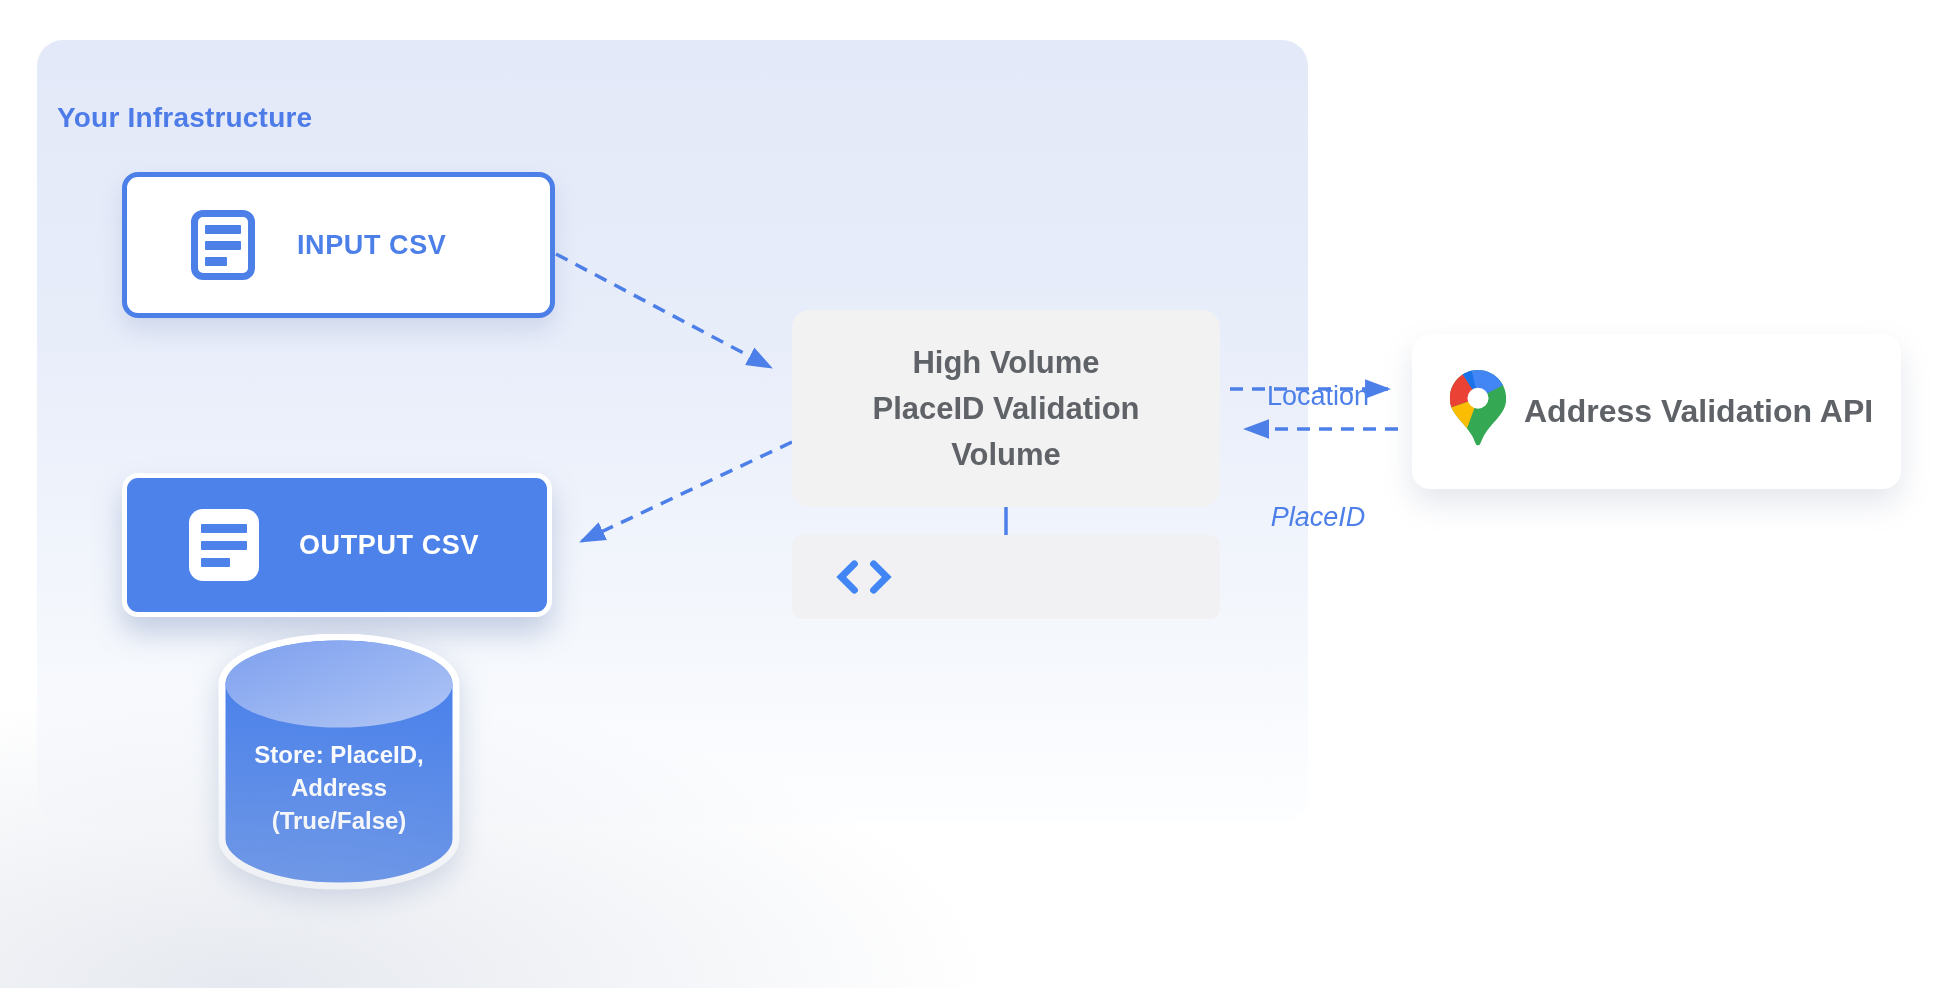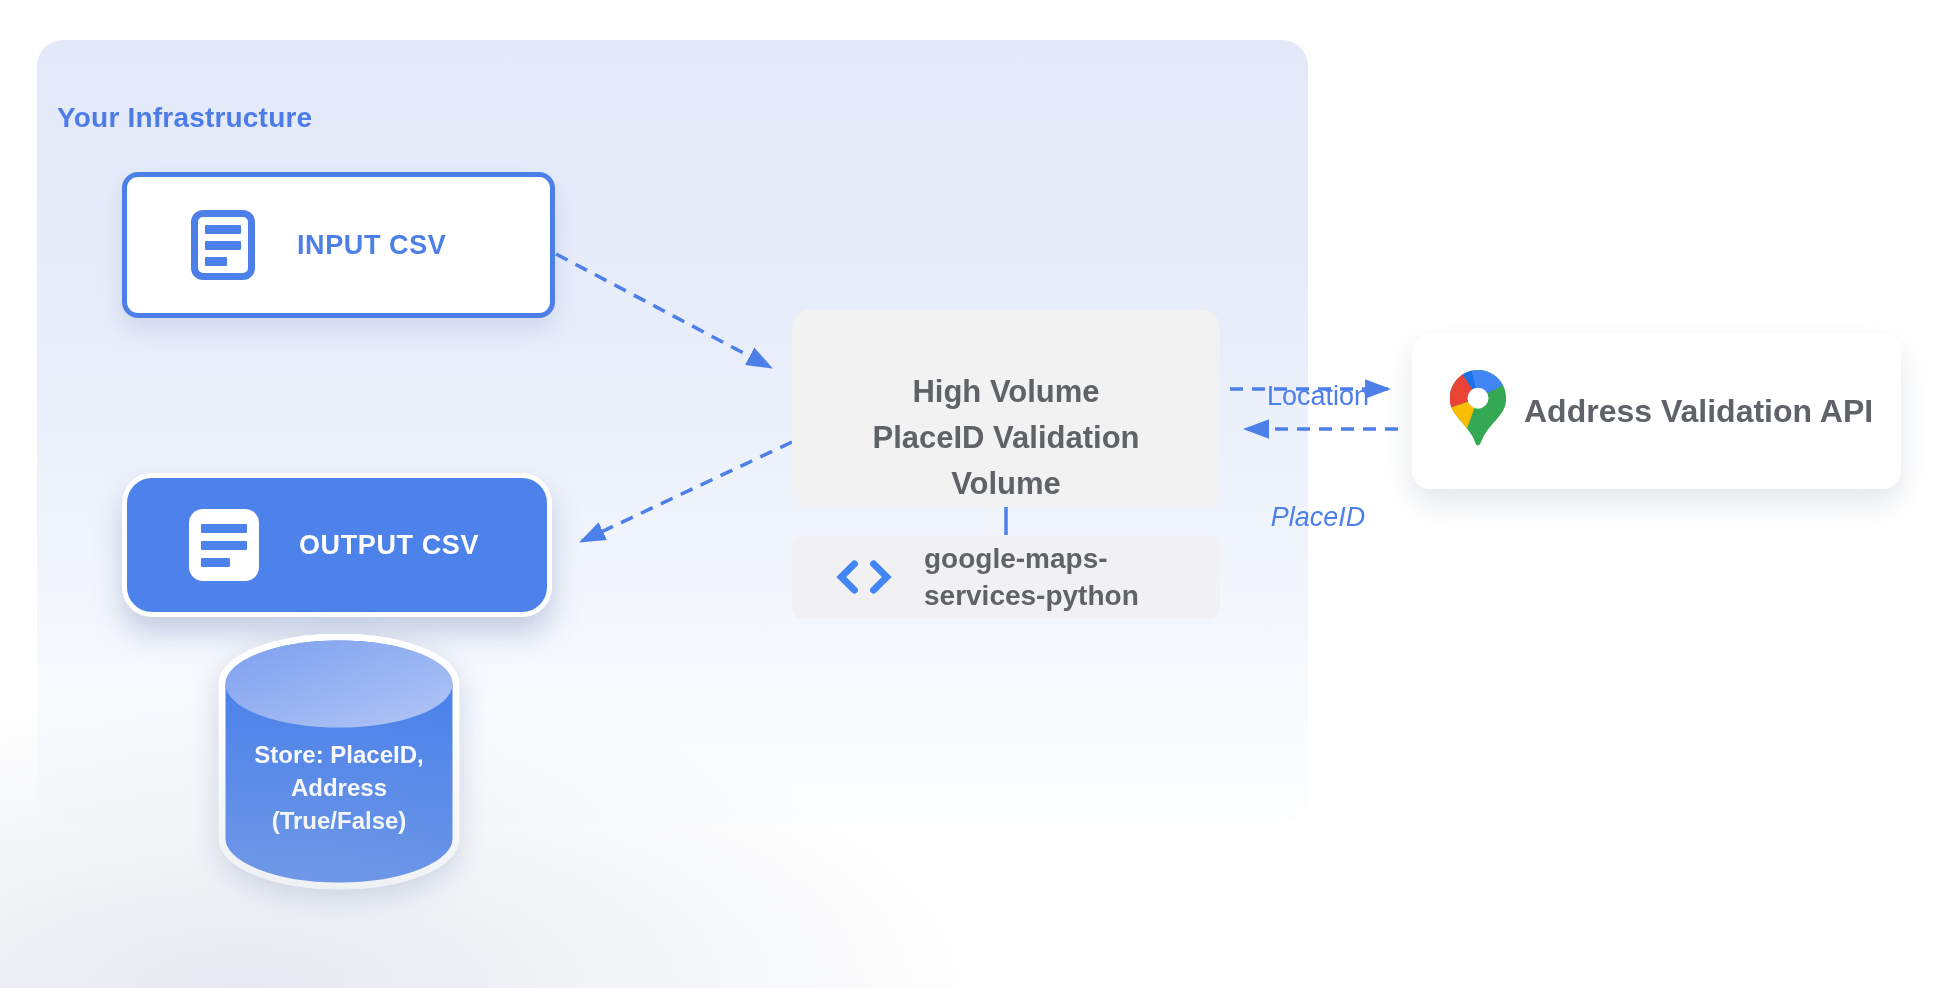--- a/index.html
+++ b/index.html
@@ -45,21 +45,21 @@
     border:7px solid #4d7fe8; border-radius:12px;
     display:flex; flex-direction:column; justify-content:center; gap:7px; padding:0 7px;
   }
   .doc-outline .bar { height:9px; background:#4d7fe8; border-radius:1px; }
   .doc-outline .bar.short { width:62%; }
   .input-label { font-size:27px; font-weight:700; color:#4d7fe8; letter-spacing:0.6px; }
 
   
   .output-box {
     position:absolute; left:122px; top:473px; width:430px; height:144px; box-sizing:border-box;
-    background:#4c82ea; border:5px solid #ffffff; border-radius:30px;
+    background:#4c82ea; border:5px solid #ffffff; border-radius:16px;
     box-shadow:0 16px 28px rgba(105,130,180,0.35);
     display:flex; align-items:center; gap:40px; padding-left:62px;
   }
   .doc-filled {
     width:70px; height:72px; box-sizing:border-box; flex:0 0 auto;
     background:#ffffff; border-radius:14px;
     display:flex; flex-direction:column; justify-content:center; gap:8px; padding:0 12px;
   }
   .doc-filled .bar { height:9px; background:#4c82ea; border-radius:1px; }
   .doc-filled .bar.short { width:62%; }
@@ -71,21 +71,21 @@
   .cyl-text {
     position:absolute; left:0; right:0; top:104px; text-align:center;
     color:#ffffff; font-size:24px; font-weight:700; line-height:33px;
   }
   .cyl-text span { display:block; }
 
   
   .script-box {
     position:absolute; left:792px; top:310px; width:428px; height:197px;
     background:#f2f2f3; border-radius:18px;
-    display:flex; flex-direction:column; justify-content:flex-end; text-align:center;
+    display:flex; flex-direction:column; justify-content:center; text-align:center;
     font-size:31px; font-weight:700; line-height:46px;
   }
   .script-box span { display:block; }
 
   
   .library-box {
     position:absolute; left:792px; top:535px; width:428px; height:84px; box-sizing:border-box;
     background:#f1f1f3; border-radius:10px;
     display:flex; align-items:center; gap:32px; padding-left:44px;
   }
@@ -178,24 +178,20 @@
     <span>High Volume</span>
     <span>PlaceID Validation</span>
     <span>Volume</span>
   </div>
 
   <div class="library-box">
     <svg class="code-icon" viewBox="0 0 64 40" xmlns="http://www.w3.org/2000/svg">
       <path d="M21 5 L6 20 L21 35" fill="none" stroke="#4285f4" stroke-width="8" stroke-linecap="round" stroke-linejoin="miter"></path>
       <path d="M43 5 L58 20 L43 35" fill="none" stroke="#4285f4" stroke-width="8" stroke-linecap="round" stroke-linejoin="miter"></path>
     </svg>
-    <div class="library-text gray-text">
-      <span>google-maps-</span>
-      <span>services-python</span>
-    </div>
   </div>
 
   <div class="api-box">
     <svg class="maps-pin" viewBox="0 0 100 140" xmlns="http://www.w3.org/2000/svg">
       <defs>
         <clipPath id="pinClip">
           <path d="M50,0 C24,0 3,21 3,47 c0,26 21,36 37,62 c4,7 6,17 10,17 s6,-10 10,-17 c16,-26 37,-36 37,-62 C97,21 76,0 50,0 Z"></path>
         </clipPath>
       </defs>
       <g clip-path="url(#pinClip)">

